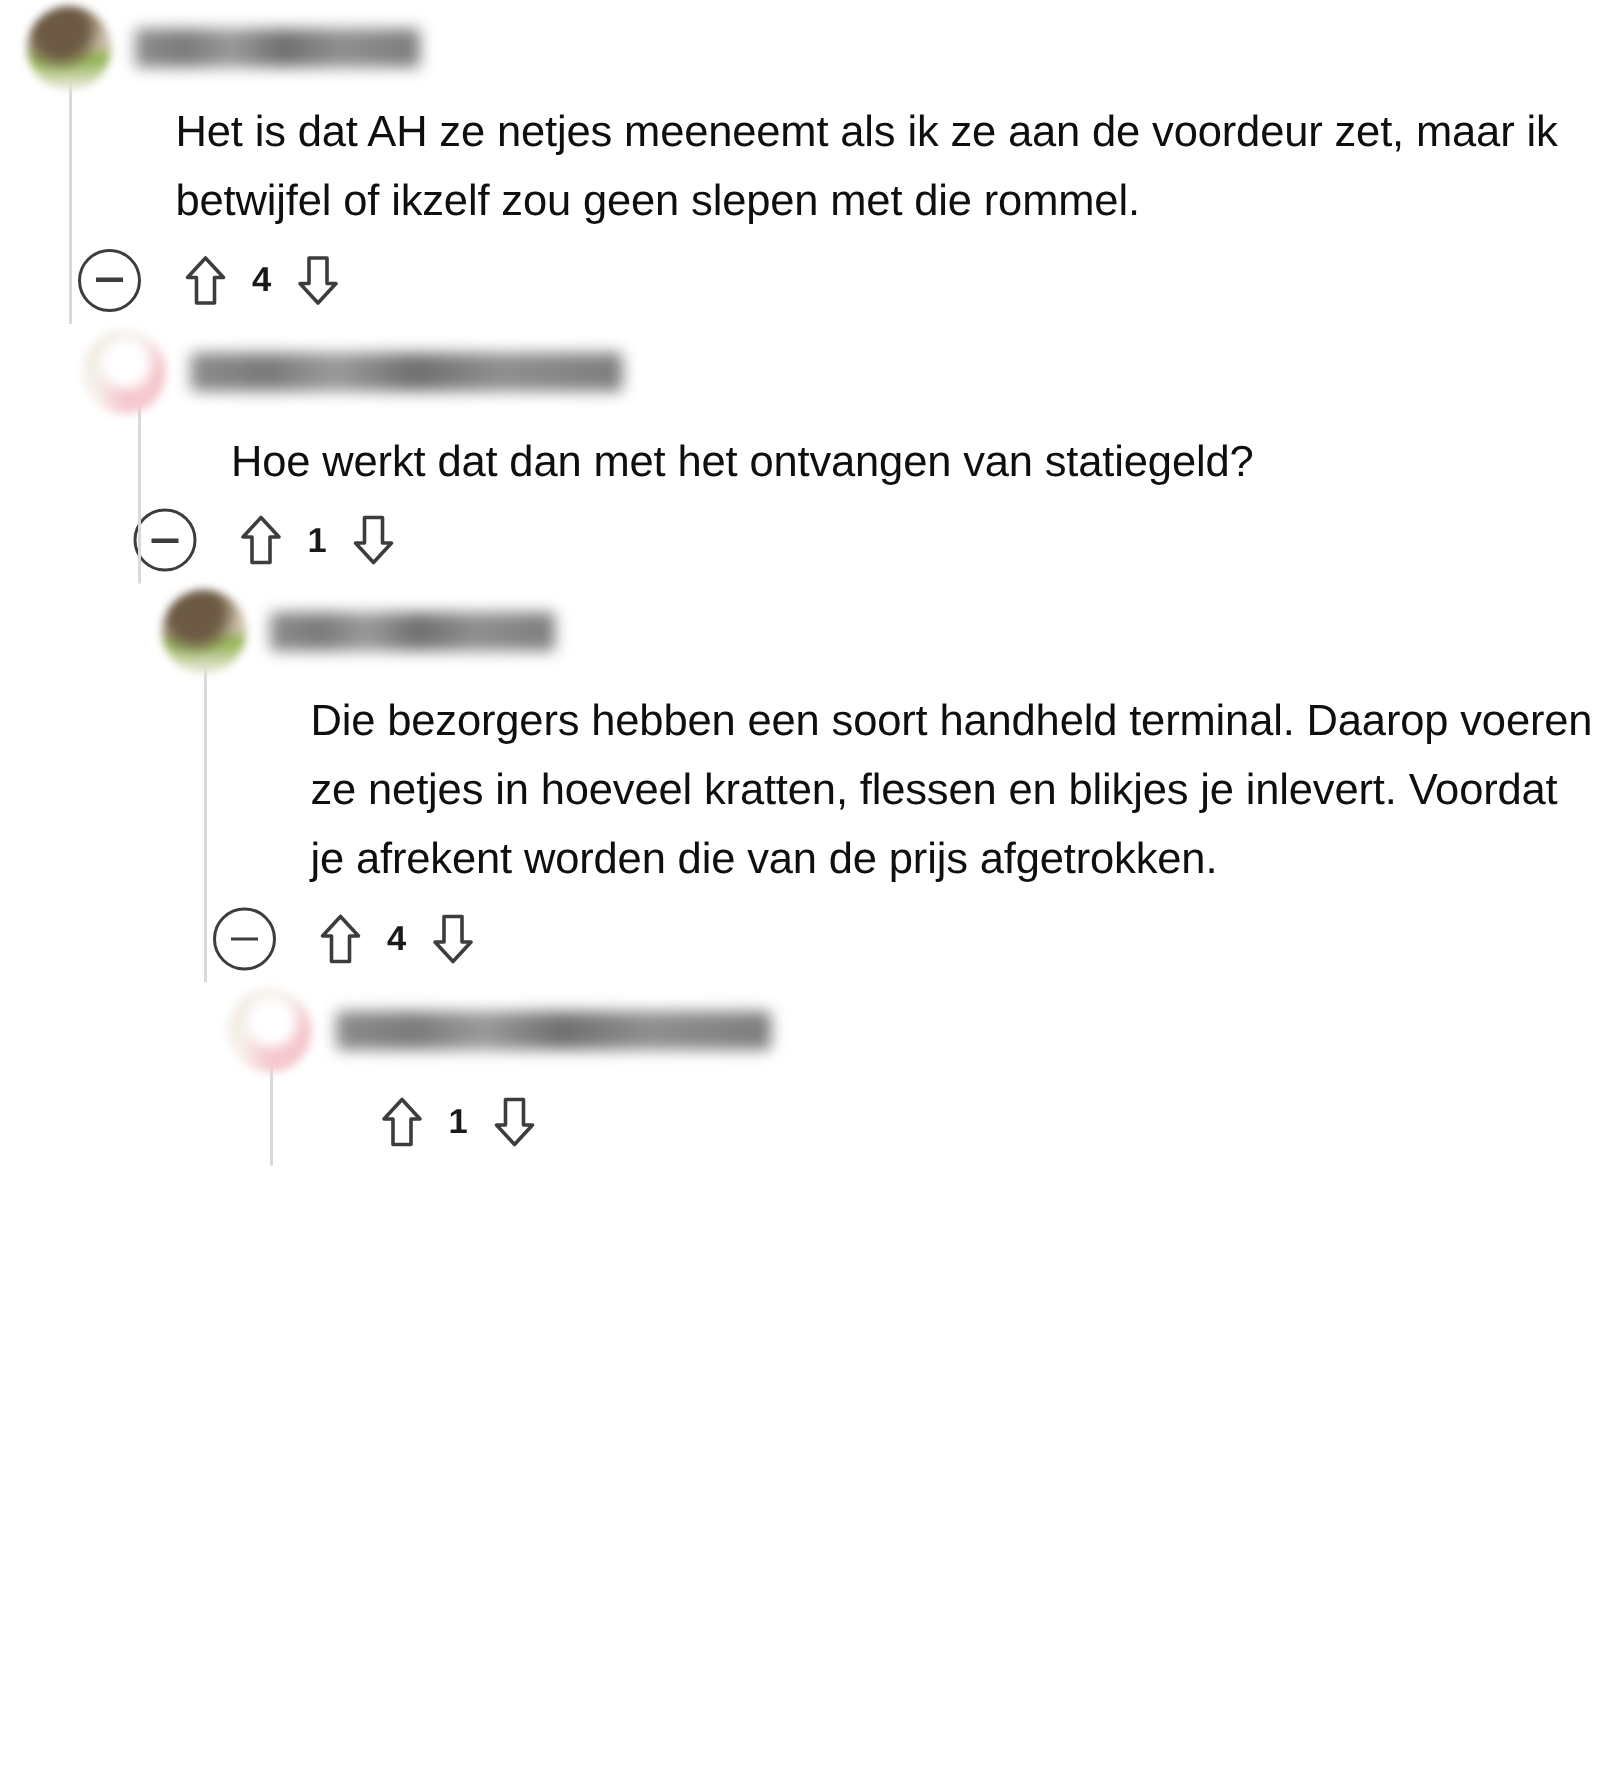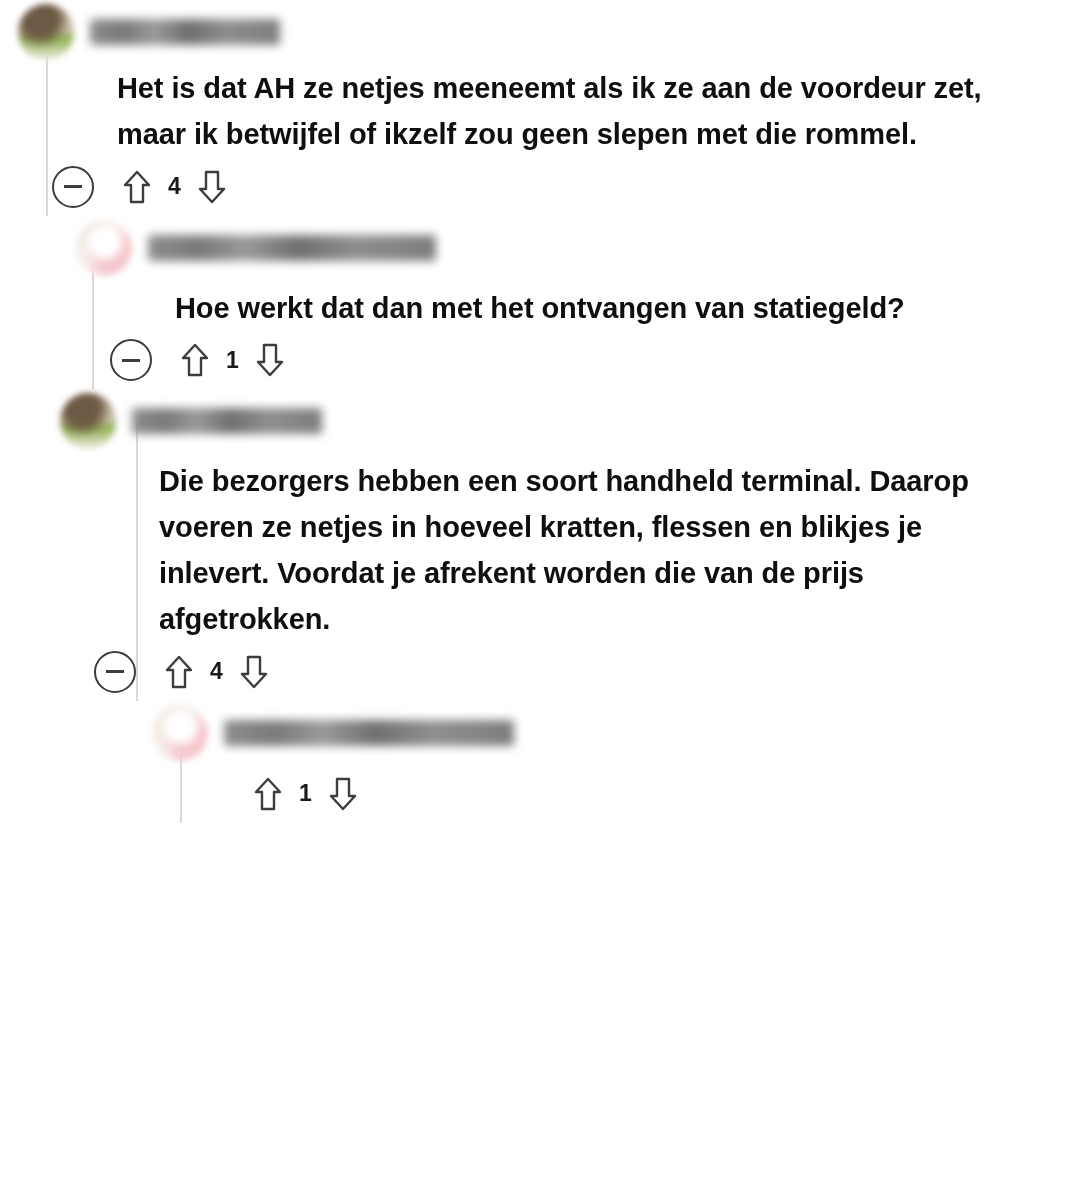--- a/index.html
+++ b/index.html
@@ -74,21 +74,20 @@
     overflow: hidden;
     white-space: nowrap;
     padding: 0 4px;
   }
 
   .c-body {
     font-size: 29px;
     line-height: 1.58;
     letter-spacing: -0.1px;
     color: #0f0f0f;
-    font-weight: bold;
   }
 
   .c-actions {
     display: flex;
     align-items: center;
     height: 58px;
     gap: 0;
   }
   .collapse-btn {
     width: 42px;
@@ -125,26 +124,26 @@
     min-width: 12px;
     text-align: center;
   }
 
   
   .lvl1 { padding-left: 18px; }
   .lvl1 > .thread-line { left: 46px; }
   .lvl1 .c-body { margin-left: 99px; margin-top: 2px; width: 935px; }
   .lvl1 .c-actions { margin-left: 34px; }
 
-  .lvl2 { padding-left: 76px; }
+  .lvl2 { padding-left: 55px; }
   .lvl2 > .thread-line { left: 92px; }
   .lvl2 .c-body { margin-left: 99px; margin-top: 6px; width: 880px; }
   .lvl2 .c-actions { margin-left: 34px; }
 
-  .lvl3 { padding-left: 60px; }
+  .lvl3 { padding-left: 108px; }
   .lvl3 > .thread-line { left: 136px; }
   .lvl3 .c-body { margin-left: 99px; margin-top: 6px; width: 860px; }
   .lvl3 .c-actions { margin-left: 34px; }
 
   .lvl4 { padding-left: 152px; }
   .lvl4 > .thread-line { left: 180px; }
   .lvl4 .c-body { margin-left: 99px; margin-top: 6px; width: 812px; }
   .lvl4 .c-actions { margin-left: 99px; }
 
   .u1 { width: 182px; }

